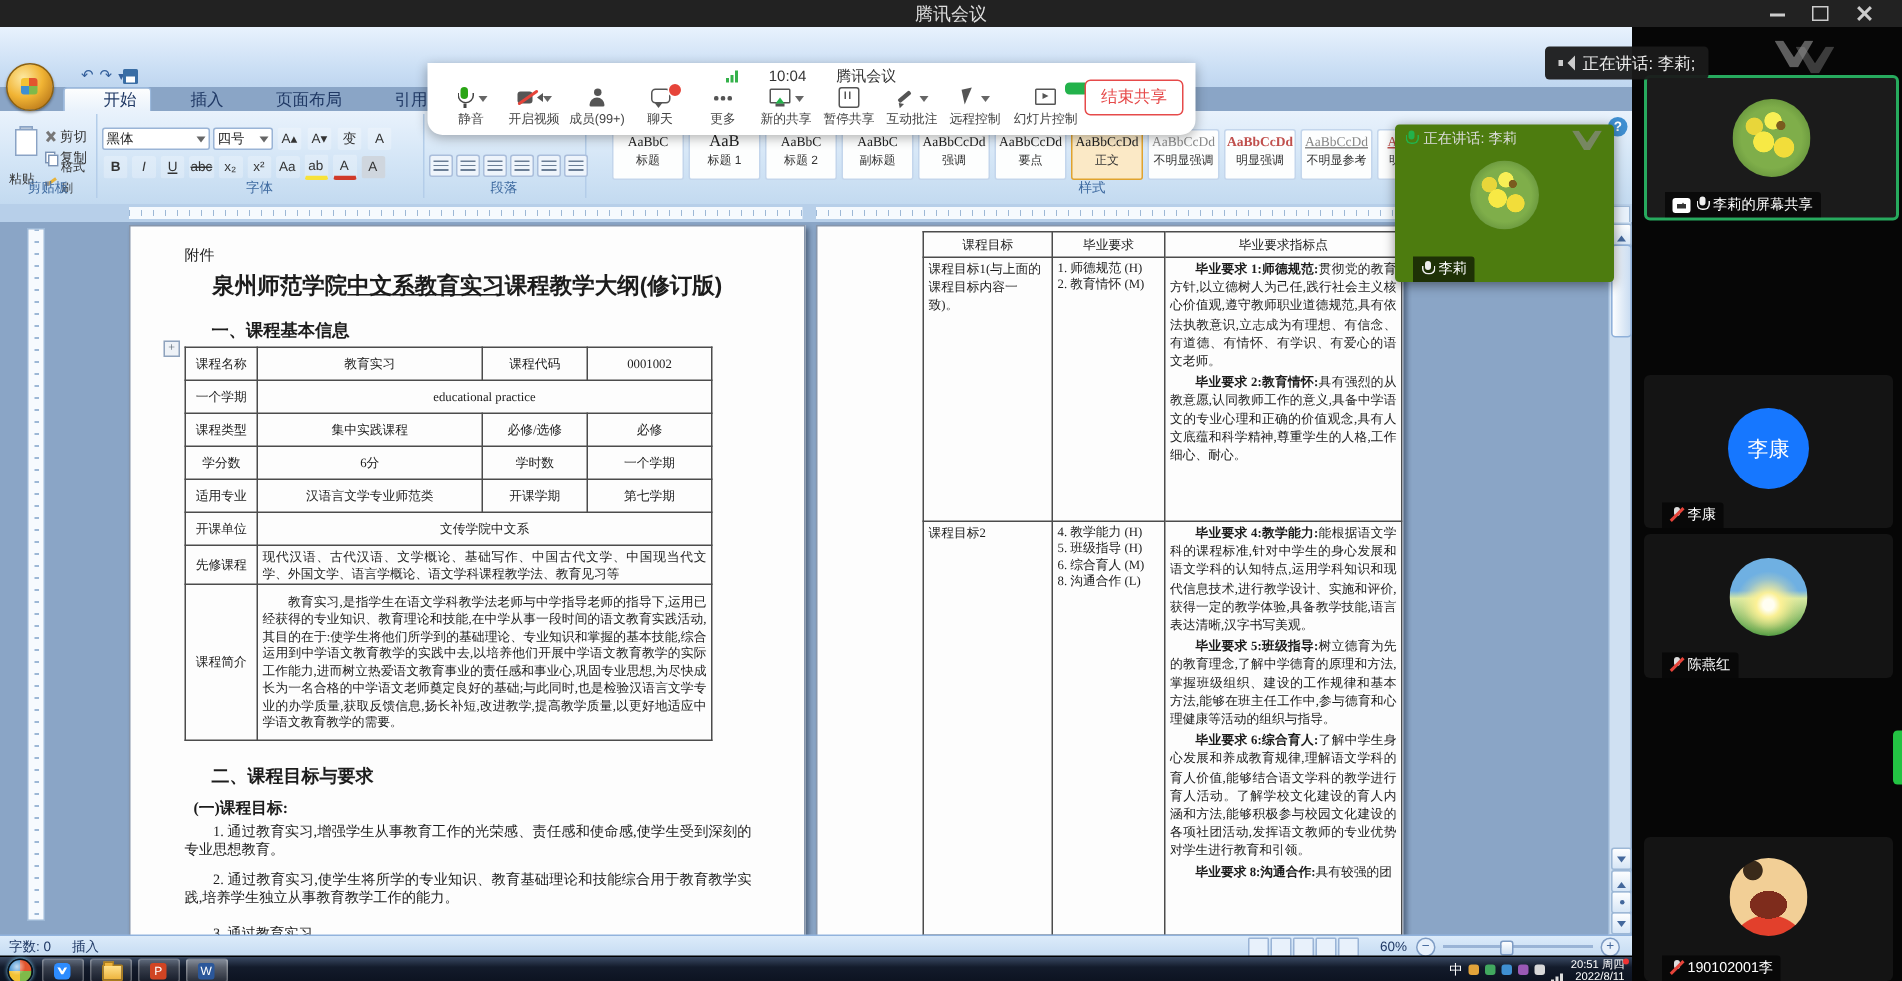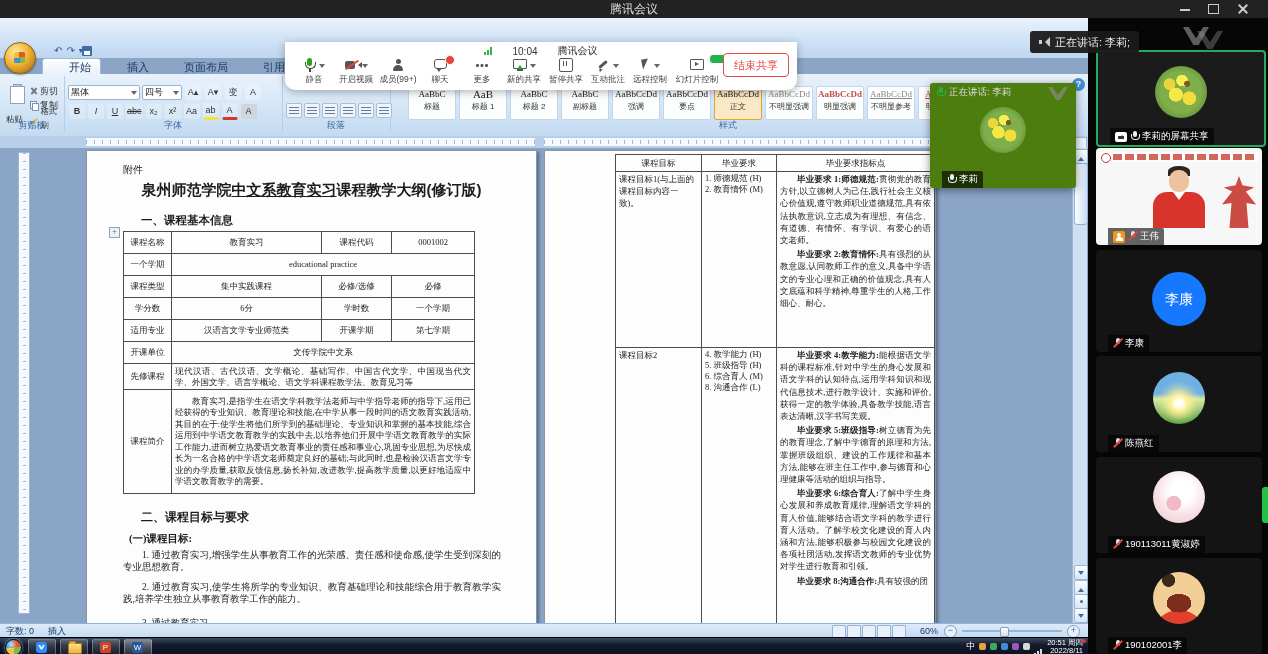--- a/index.html
+++ b/index.html
@@ -660,60 +660,37 @@
 
   <div class="tile speaking" style="top:32px;height:93px">
     <div class="avatar avatar-flower" style="top:14px;width:52px;height:52px"></div>
     <div class="namebar">
       <span class="shr-ic"></span>
       <span class="mic-w"></span>
       <span>李莉的屏幕共享</span>
     </div>
   </div>
 
-  <div class="tile" style="top:130px;height:97px;background:#f7f7f7">
-    <div class="ww-strip">
-        <span class="ww-seal"></span>
-        <span class="ww-txt"></span>
-      </div>
-    <span class="ww-hair"></span>
-    <span class="ww-head"></span>
-      <span class="ww-body"></span>
-      <span class="ww-collar"></span>
-    <span class="ww-pagoda"></span>
-    <div class="namebar">
-      <span class="memb-ic"></span>
-      <span class="mic-mute"></span>
-      <span>王伟</span>
-    </div>
-  </div>
 
   <div class="tile" style="top:232px;height:102px;background:#141414">
     <div class="avatar av-blue" style="top:22px;width:54px;height:54px;line-height:54px">李康</div>
     <div class="namebar">
       <span class="mic-mute"></span>
       <span>李康</span>
     </div>
   </div>
 
   <div class="tile" style="top:338px;height:96px;background:#141414">
     <div class="avatar av-sun" style="top:16px;width:52px;height:52px"></div>
     <div class="namebar">
       <span class="mic-mute"></span>
       <span>陈燕红</span>
     </div>
   </div>
 
-  <div class="tile" style="top:439px;height:96px;background:#141414">
-    <div class="avatar av-pink" style="top:14px;width:52px;height:52px"></div>
-    <div class="namebar">
-      <span class="mic-mute"></span>
-      <span>190113011黄淑婷</span>
-    </div>
-  </div>
 
   <div class="tile" style="top:540px;height:96px;background:#141414">
     <div class="avatar av-shin" style="top:14px;width:52px;height:52px"></div>
     <div class="namebar">
       <span class="mic-mute"></span>
       <span>190102001李</span>
     </div>
   </div>
   <div class="a sidepill"></div>
 </div>

